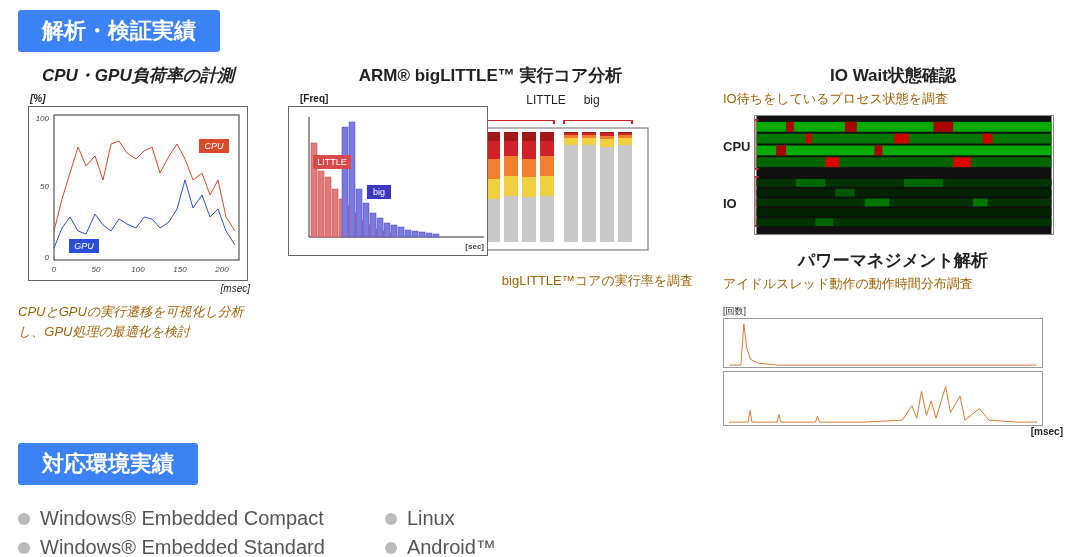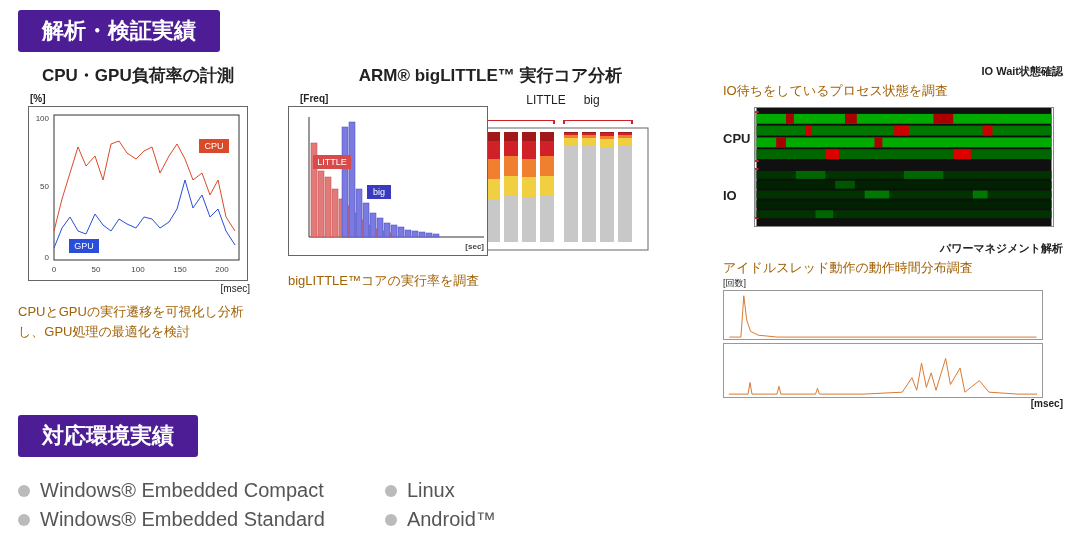--- a/index.html
+++ b/index.html
@@ -7,62 +7,62 @@
   font-family: "Hiragino Kaku Gothic ProN", "Meiryo", sans-serif;
   width: 1083px;
   height: 557px;
   background: #fff;
   color: #222;
   padding: 10px 18px;
   font-size: 13px;
 }
 .section-header {
   display: inline-block;
-  background: #4c1d95;
+  background: #3b82f6;
   color: #fff;
   font-weight: bold;
   font-size: 22px;
   padding: 6px 24px;
   border-radius: 3px;
   margin-bottom: 12px;
 }
 .row1 {
   display: flex;
   align-items: flex-start;
   gap: 30px;
 }
 .col { flex: 0 0 auto; }
-.col1 { width: 240px; }
+.col1 { width: 240px; font-style: italic; }
 .col2 { width: 405px; }
 .col3 { width: 340px; }
 .col-title {
   font-weight: bold;
   font-size: 17px;
   text-align: center;
   margin-bottom: 6px;
 }
 .col-title-left {
   font-weight: bold;
-  font-size: 11px;
-  text-align: right;
+  font-size: 17px;
+  text-align: center;
   margin-bottom: 2px;
 }
 .axis-label-top {
   font-size: 10px;
   font-weight: bold;
   margin-left: 12px;
   margin-bottom: 2px;
 }
 .desc {
   font-size: 13px;
   margin-top: 8px;
   line-height: 1.5;
   color: #a16207;
 }
-.desc-center { text-align: left; }
+.desc-center { text-align: right; }
 .chart-box {
   border: 1px solid #666;
   background: #fff;
   position: relative;
 }
 .env-list {
   display: flex;
   gap: 60px;
   font-size: 20px;
   margin-top: 10px;
@@ -310,21 +310,21 @@
             <rect x="110" y="20" width="25" height="8" fill="#070"></rect>
             <rect x="220" y="20" width="15" height="8" fill="#070"></rect>
           <rect y="30" width="300" height="8" fill="#020"></rect>
           <rect y="40" width="300" height="8" fill="#030"></rect>
             <rect x="60" y="40" width="18" height="8" fill="#060"></rect>
         </g>
       </svg>
     </div>
 
     <div class="col-title-left" style="margin-top:14px">パワーマネジメント解析</div>
-    <div class="desc" style="margin-top:0;margin-bottom:0">アイドルスレッド動作の動作時間分布調査</div>
+    <div class="desc" style="margin-top:0;margin-bottom:12px">アイドルスレッド動作の動作時間分布調査</div>
     <div style="font-size:9px;font-weight:normal">[回数]</div>
     <div>
       <svg viewBox="0 0 320 50" width="320" height="50" style="border:1px solid #999;display:block">
         <polyline fill="none" stroke="#d9742a" stroke-width="1" points="0,48 12,48 15,5 18,30 22,42 30,46 50,48 320,48"></polyline>
       </svg>
       <svg viewBox="0 0 320 55" width="320" height="55" style="border:1px solid #999;margin-top:3px;display:block">
         <polyline fill="none" stroke="#d9742a" stroke-width="1" points="0,52 20,52 22,40 24,52 50,52 52,44 54,52 90,52 92,46 94,52 140,52 180,50 190,35 195,48 200,20 205,45 210,30 215,48 225,15 230,42 240,25 245,50 260,38 270,50 300,52 320,52"></polyline>
       </svg>
       <div style="text-align:right;font-size:10px;font-weight:bold">[msec]</div>
     </div>

